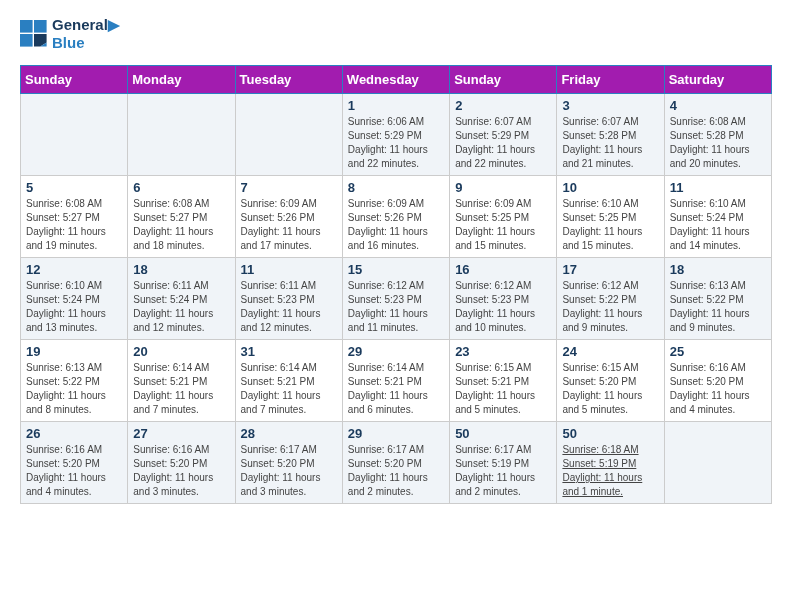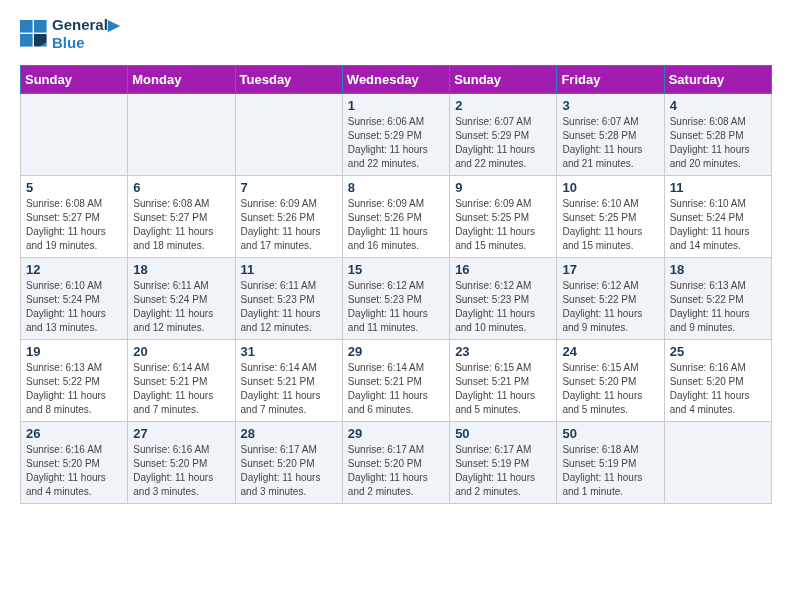--- a/index.html
+++ b/index.html
@@ -272,21 +272,21 @@
           </td>
           <td>
             <div class="day-num">50</div>
             <div class="day-info" style="white-space: pre-line;">Sunrise: 6:17 AM
 Sunset: 5:19 PM
 Daylight: 11 hours
 and 2 minutes.</div>
           </td>
           <td>
             <div class="day-num">50</div>
-            <div class="day-info" style="white-space: pre-line;">Sunrise: 6:18 AM
+            <div class="day-info" style="white-space: pre-line; text-decoration: underline;">Sunrise: 6:18 AM
 Sunset: 5:19 PM
 Daylight: 11 hours
 and 1 minute.</div>
           </td>
           <td class="empty"></td>
         </tr>
       </tbody>
   </table>
 </div>
 

